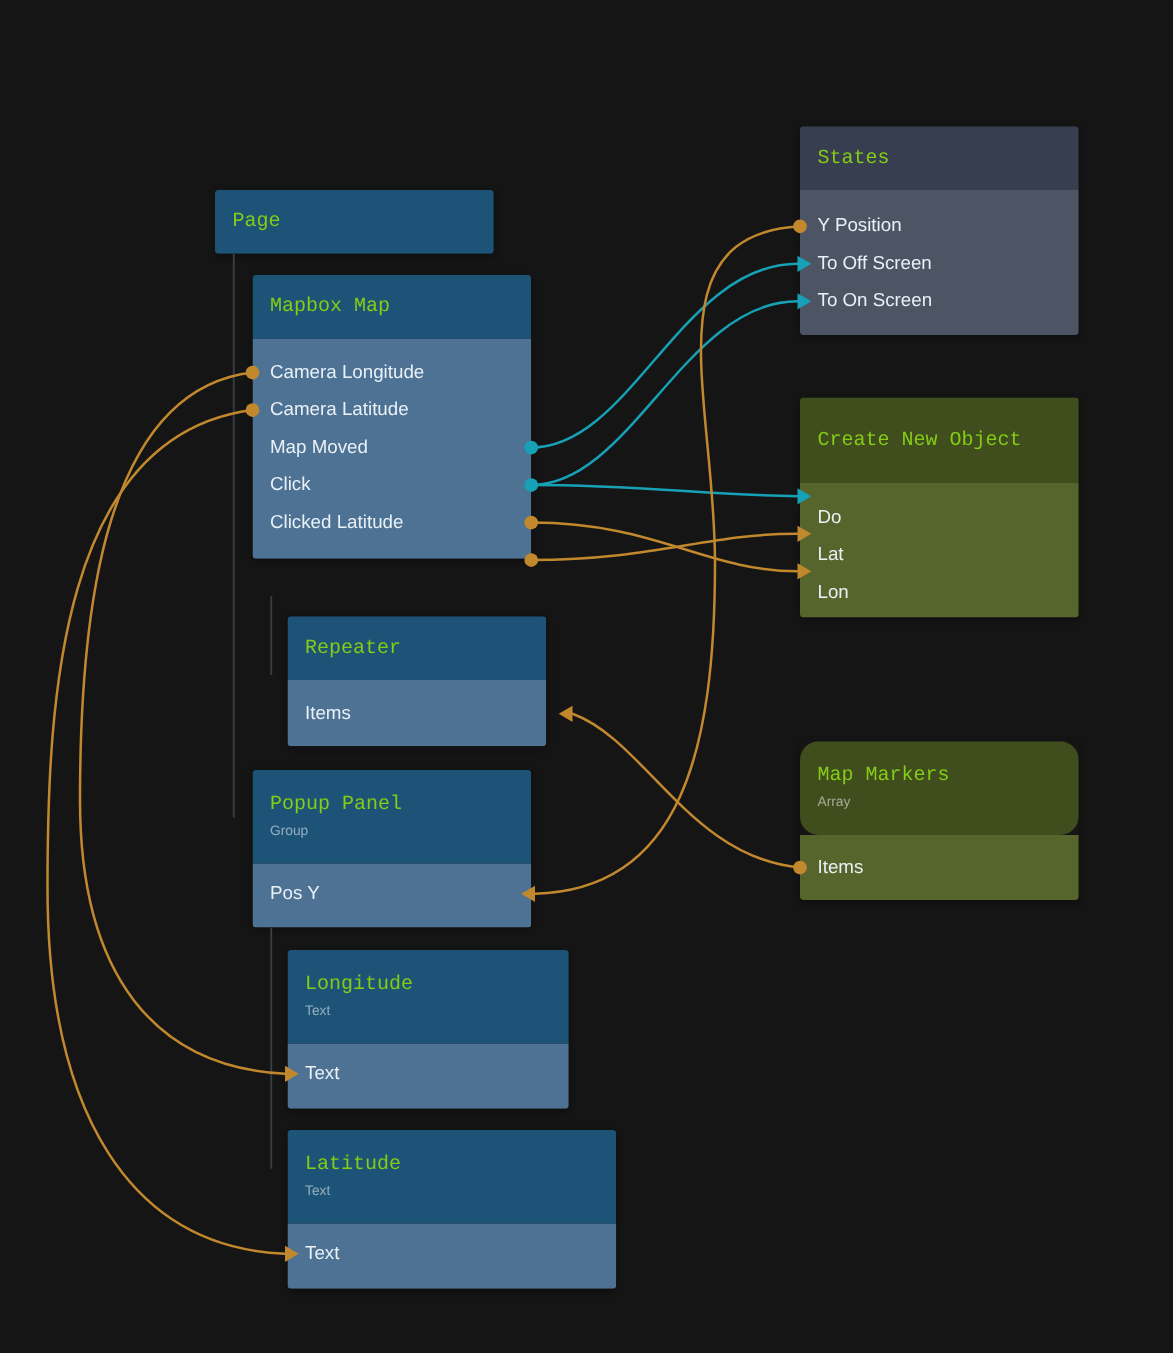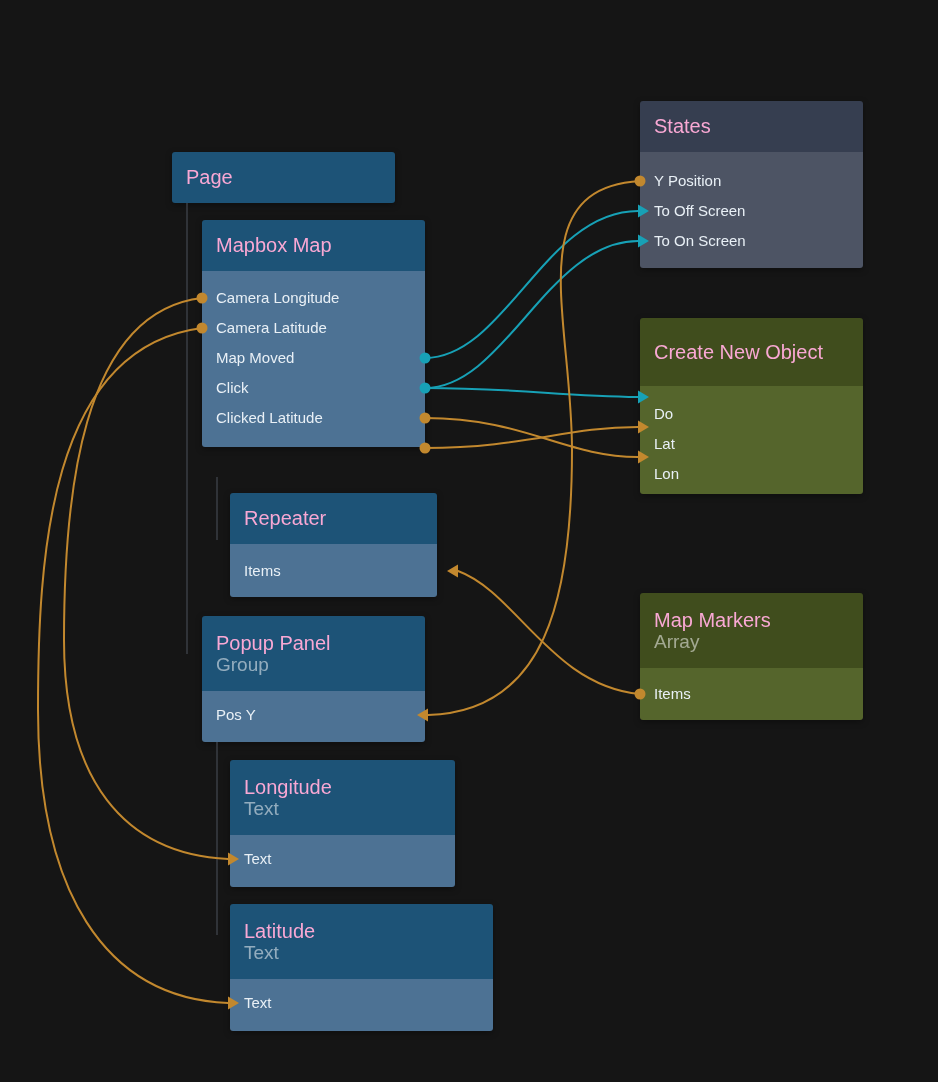--- a/index.html
+++ b/index.html
@@ -10,22 +10,22 @@
   #nodes-layer{position:absolute;inset:0;}
   #wire-layer{position:absolute;inset:0;pointer-events:none;}
   .node{
     position:absolute;border-radius:3px;overflow:hidden;
     box-shadow:0 2px 6px rgba(0,0,0,0.35);
   }
   .node-header{
     display:flex;flex-direction:column;justify-content:center;
     padding:0 14px;box-sizing:border-box;
   }
-  .node-title{font-size:20px;line-height:19px;color:#f9a8d4;}
-  .node-subtitle{font-size:19px;line-height:18px;margin-top:3px;color:rgba(255,255,255,0.52);}
+  .node-title{font-size:16px;line-height:19px;color:#84cc16;font-family:Liberation Mono, monospace;}
+  .node-subtitle{font-size:11px;line-height:18px;margin-top:3px;color:rgba(255,255,255,0.52);}
   .node-body{box-sizing:border-box;}
   .port{
     height:30px;line-height:30px;padding:0 14px;
     font-size:15px;color:#e9f0f6;white-space:nowrap;
   }
   .port.right{text-align:left;}
   .theme-blue  .node-header{background:var(--blue-header);}
   .theme-blue  .node-body  {background:var(--blue-body);}
   .theme-slate .node-header{background:var(--slate-header);}
   .theme-slate .node-body  {background:var(--slate-body);}
@@ -103,21 +103,21 @@
         <div class="node-header" style="height: 68px;">
           <div class="node-title">Create New Object</div>
         </div>
         <div class="node-body" style="padding: 13px 0px 5px;">
           <div class="port left">Do</div>
           <div class="port left">Lat</div>
           <div class="port left">Lon</div>
         </div>
       </div>
       <div class="node theme-olive" style="left: 640px; top: 593px; width: 223px;">
-        <div class="node-header" style="height: 75px;">
+        <div class="node-header" style="height: 75px; border-radius: 15px;">
           <div class="node-title">Map Markers</div>
           <div class="node-subtitle">Array</div>
         </div>
         <div class="node-body" style="padding: 11px 0px;">
           <div class="port left">Items</div>
         </div>
       </div>
     </div>
   <svg id="wire-layer" width="938" height="1082" viewBox="0 0 938 1082">
       <line x1="187" y1="203" x2="187" y2="654" stroke="#3a3e44" stroke-width="1.5"></line>

